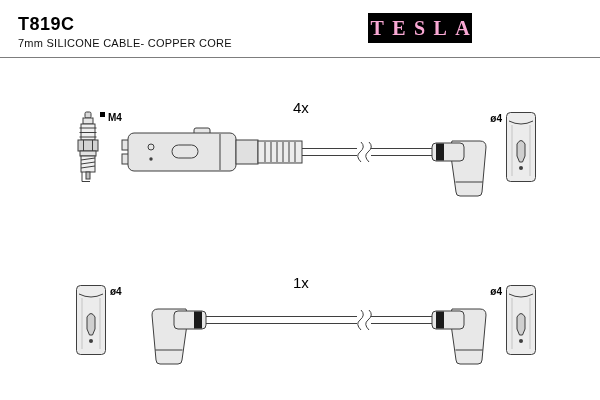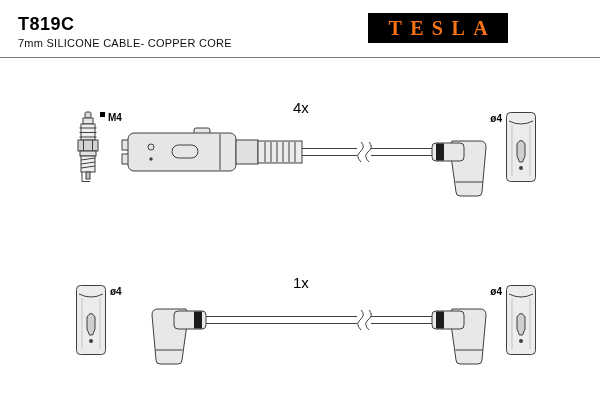--- a/index.html
+++ b/index.html
@@ -1,20 +1,20 @@
 <!DOCTYPE html>
 <html><head>
 <meta charset="utf-8">
 <style>
   html,body{margin:0;padding:0;background:#fff;}
   body{width:600px;height:400px;font-family:"Liberation Sans",sans-serif;}
   .page{position:relative;width:600px;height:400px;background:#ffffff;overflow:hidden;}
   .part-number{position:absolute;left:18px;top:14px;margin:0;font-size:18px;font-weight:bold;letter-spacing:.5px;color:#000;}
   .subtitle{position:absolute;left:18px;top:37px;font-size:11px;letter-spacing:.25px;color:#111;}
-  .logo{position:absolute;left:368px;top:13px;width:140px;height:30px;background:#000;color:#f97316;
+  .logo{position:absolute;left:368px;top:13px;width:104px;height:30px;background:#000;color:#f9a8d4;
         display:flex;align-items:center;justify-content:center;
         font-family:"Liberation Serif",serif;font-weight:bold;font-size:20px;
         letter-spacing:.42em;text-indent:.42em;}
   .rule{position:absolute;left:0;top:57px;width:600px;height:1px;background:#7d7d7d;}
   svg.diagram{position:absolute;left:0;top:0;}
   svg text{font-family:"Liberation Sans",sans-serif;fill:#000;}
   svg text.qty{font-size:15px;}
   svg text.dim{font-size:10px;font-weight:bold;}
 </style>
 </head>

